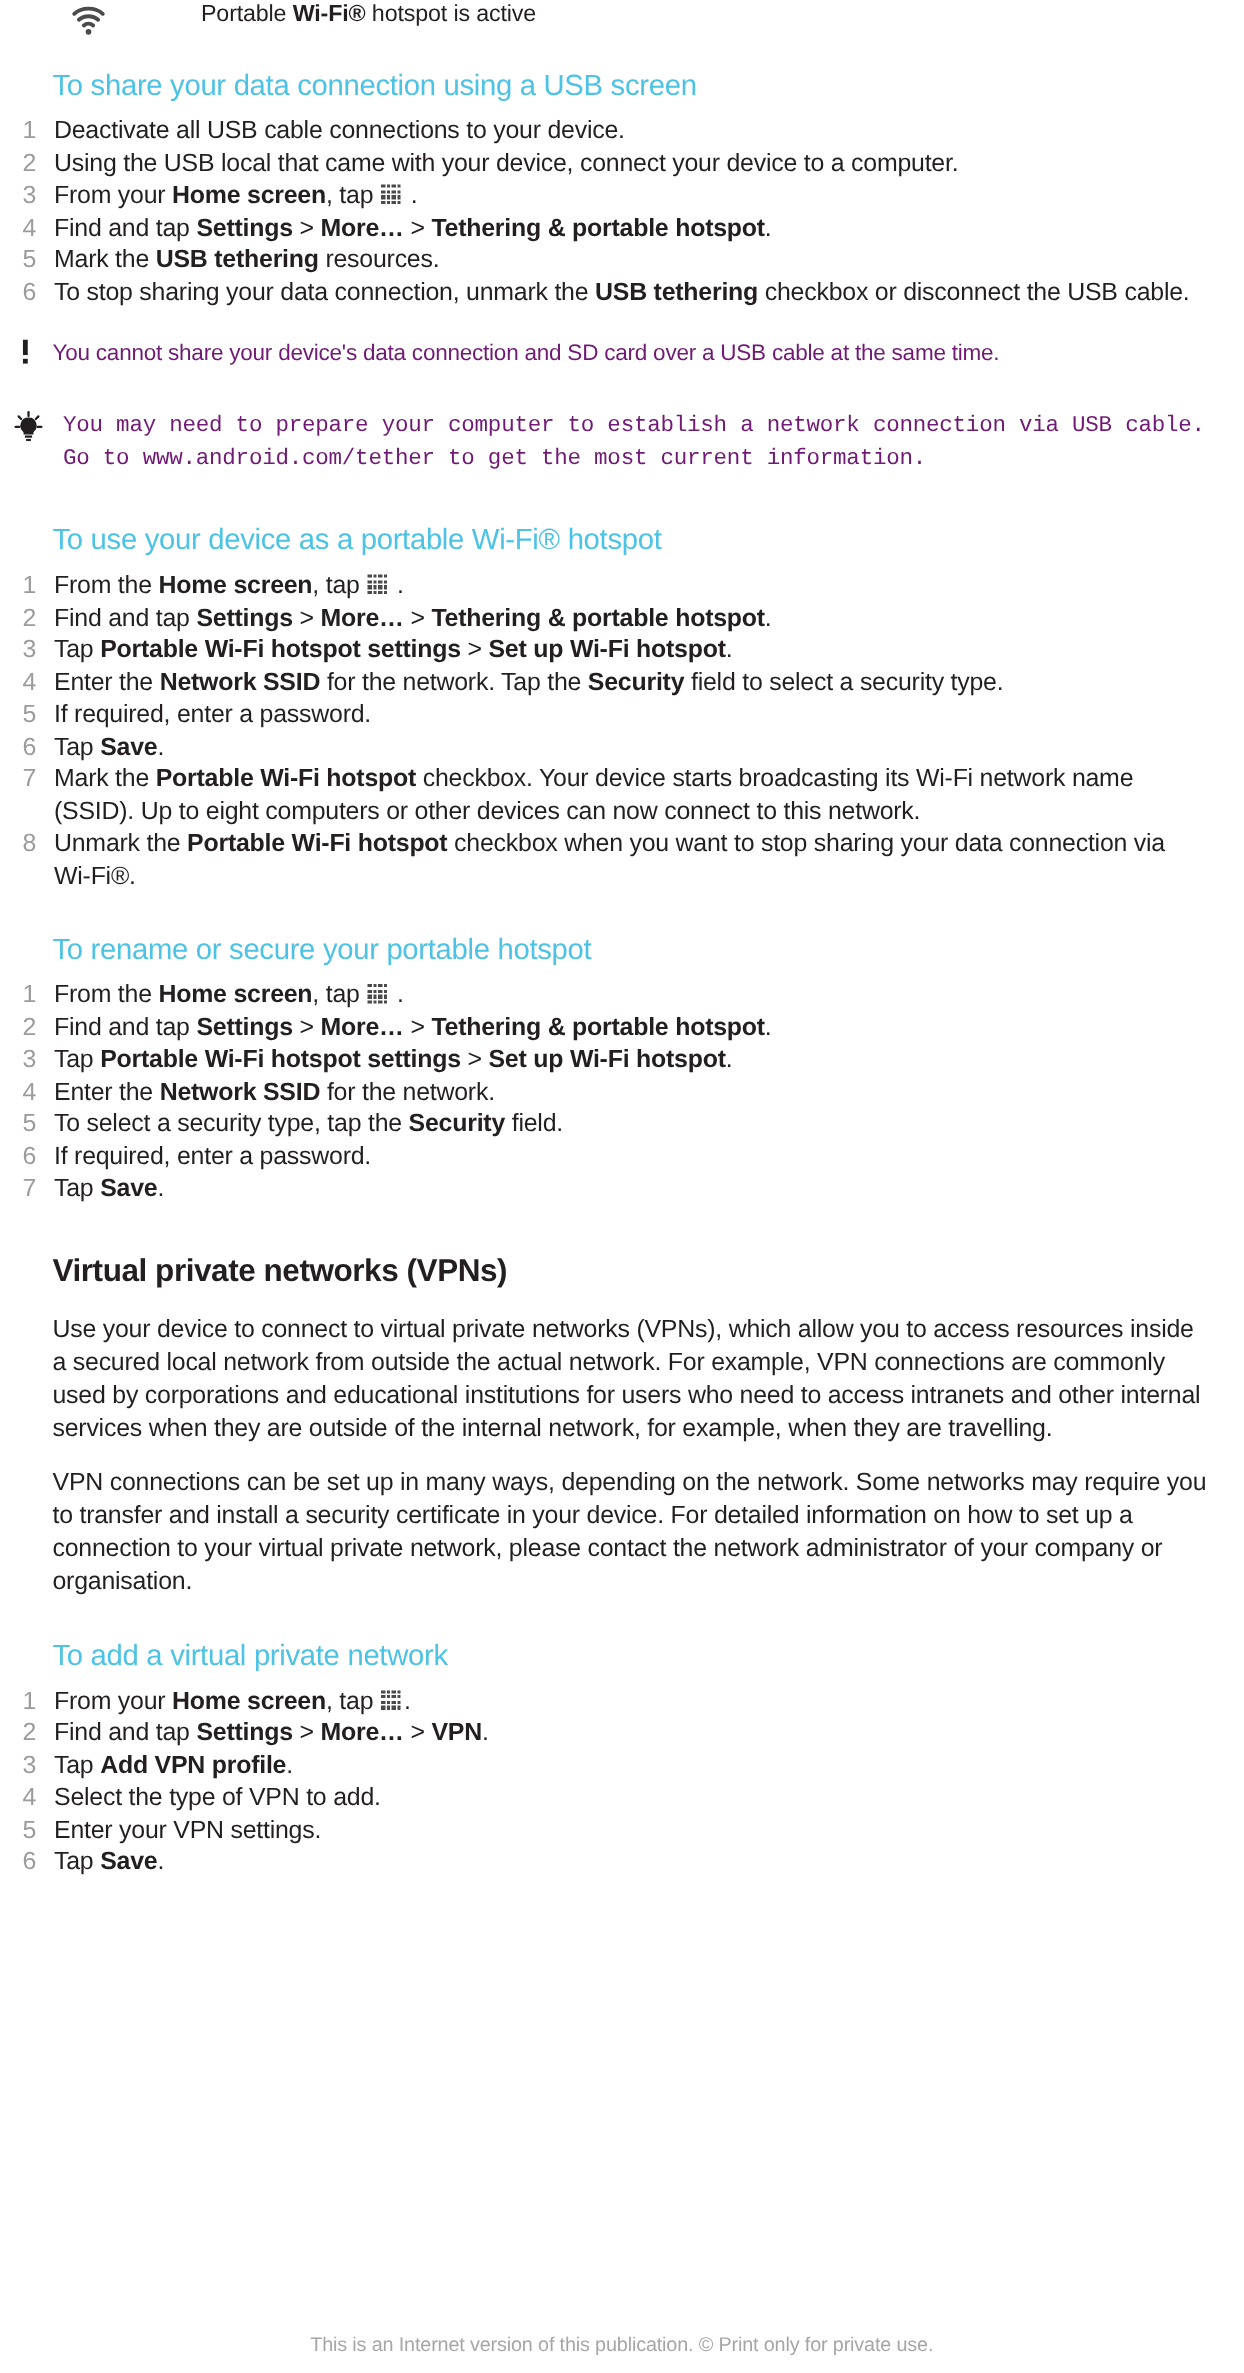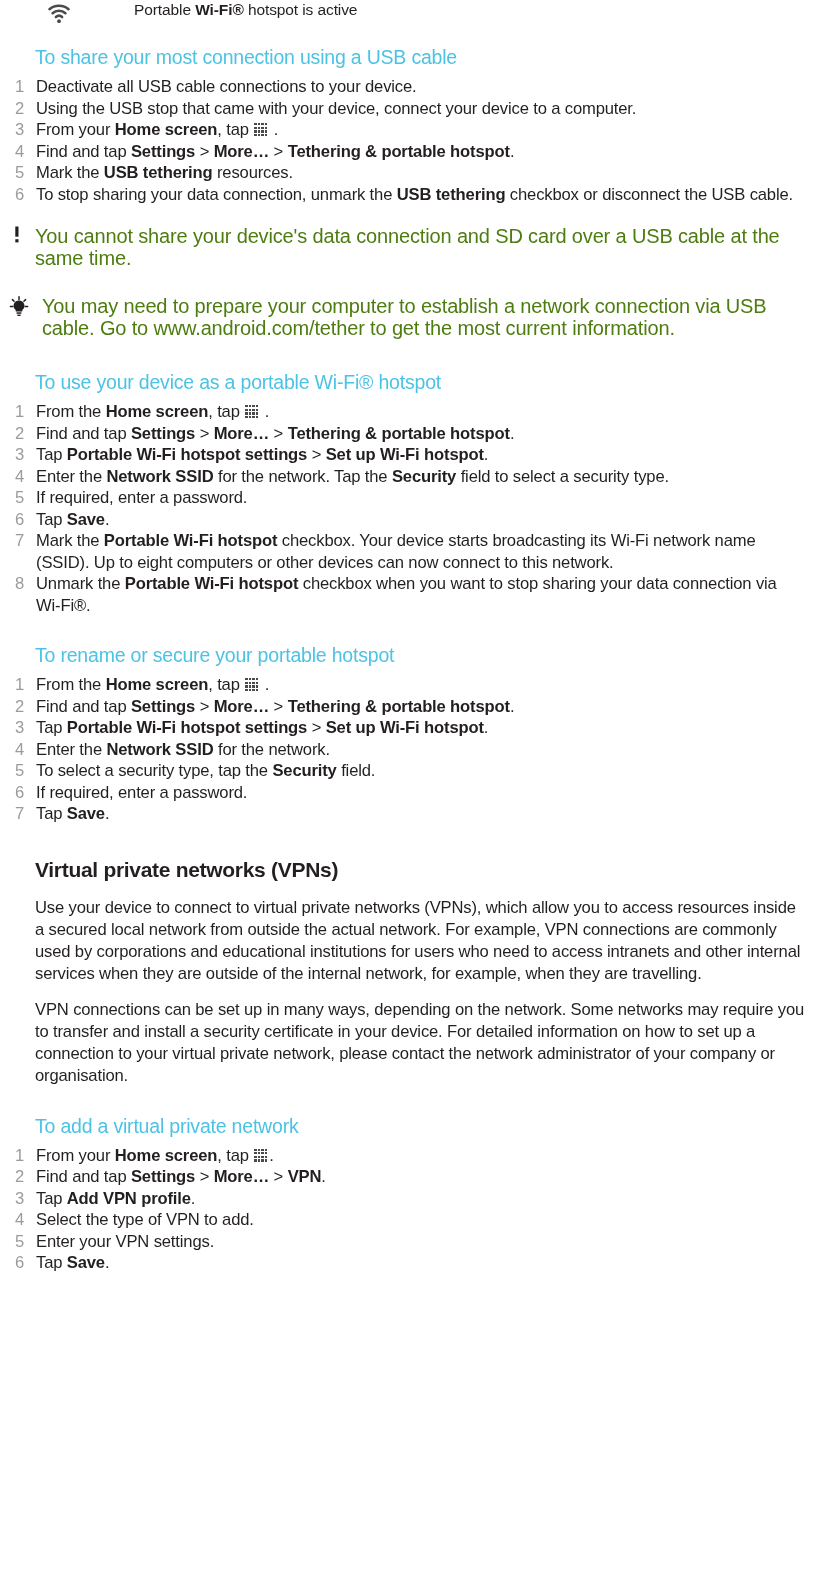--- a/index.html
+++ b/index.html
@@ -114,33 +114,33 @@
     font-size: 16.6px;
     line-height: 22px;
     color: #231f20;
     letter-spacing: -0.15px;
   }
 
   
   .note, .tip {
     position: relative;
     padding: 0 30px 0 35px;
-    font-size: 20px;
+    font-size: 15px;
     line-height: 22px;
     letter-spacing: -0.15px;
-    color: #4d7c0f;
+    color: #701a75;
   }
   .note .note-icon {
     position: absolute;
     left: 10px;
     top: 1px;
     width: 14px;
     height: 18px;
   }
-  .tip { padding-left: 42px; padding-right: 8px; }
+  .tip { padding-left: 42px; padding-right: 8px; font-family: Liberation Mono, monospace; }
   .tip .tip-icon {
     position: absolute;
     left: 8px;
     top: 1px;
     width: 22px;
     height: 22px;
   }
 
   
   .grid-icon {
@@ -202,25 +202,25 @@
           <path d="M9.9 16.0 C11.7 14.4, 14.3 14.4, 16.1 16.0" stroke-width="2.6"></path>
         </g>
         <circle cx="13" cy="20.2" r="1.9" fill="#4a4a4a"></circle>
       </svg>
     </span>
     <span class="hdr-title"><span>Portable </span><b>Wi-Fi®</b><span> hotspot is active</span></span>
   </div>
 
   <div class="content">
 
-    <h2 class="sect-heading">To share your most connection using a USB cable</h2>
+    <h2 class="sect-heading">To share your data connection using a USB screen</h2>
     <div class="spacer-6"></div>
     <ol class="steps" id="steps-usb">
         <li><span>Deactivate all USB cable connections to your device.</span></li>
-        <li><span>Using the USB stop that came with your device, connect your device to a computer.</span></li>
+        <li><span>Using the USB local that came with your device, connect your device to a computer.</span></li>
         <li><span>From your </span><b>Home screen</b><span>, tap </span><span class="grid-icon"><i style="left: 0px; top: 0px;"></i><i style="left: 3.6px; top: 0px;"></i><i style="left: 7.2px; top: 0px;"></i><i style="left: 10.8px; top: 0px;"></i><i style="left: 0px; top: 3.6px;"></i><i style="left: 3.6px; top: 3.6px;"></i><i style="left: 7.2px; top: 3.6px;"></i><i style="left: 10.8px; top: 3.6px;"></i><i style="left: 0px; top: 7.2px;"></i><i style="left: 3.6px; top: 7.2px;"></i><i style="left: 7.2px; top: 7.2px;"></i><i style="left: 10.8px; top: 7.2px;"></i><i style="left: 0px; top: 10.8px;"></i><i style="left: 3.6px; top: 10.8px;"></i><i style="left: 7.2px; top: 10.8px;"></i><i style="left: 10.8px; top: 10.8px;"></i></span><span> .</span></li>
         <li><span>Find and tap </span><b>Settings</b><span> &gt; </span><b>More…</b><span> &gt; </span><b>Tethering &amp; portable hotspot</b><span>.</span></li>
         <li><span>Mark the </span><b>USB tethering</b><span> resources.</span></li>
         <li><span>To stop sharing your data connection, unmark the </span><b>USB tethering</b><span> checkbox or disconnect the USB cable.</span></li>
       </ol>
 
     <div class="spacer-20"></div>
     <div class="note">
       <span class="note-icon">
         <svg viewBox="0 0 14 18" width="14" height="18" aria-hidden="true">
@@ -295,14 +295,15 @@
         <li><span>From your </span><b>Home screen</b><span>, tap </span><span class="grid-icon"><i style="left: 0px; top: 0px;"></i><i style="left: 3.6px; top: 0px;"></i><i style="left: 7.2px; top: 0px;"></i><i style="left: 10.8px; top: 0px;"></i><i style="left: 0px; top: 3.6px;"></i><i style="left: 3.6px; top: 3.6px;"></i><i style="left: 7.2px; top: 3.6px;"></i><i style="left: 10.8px; top: 3.6px;"></i><i style="left: 0px; top: 7.2px;"></i><i style="left: 3.6px; top: 7.2px;"></i><i style="left: 7.2px; top: 7.2px;"></i><i style="left: 10.8px; top: 7.2px;"></i><i style="left: 0px; top: 10.8px;"></i><i style="left: 3.6px; top: 10.8px;"></i><i style="left: 7.2px; top: 10.8px;"></i><i style="left: 10.8px; top: 10.8px;"></i></span><span>.</span></li>
         <li><span>Find and tap </span><b>Settings</b><span> &gt; </span><b>More…</b><span> &gt; </span><b>VPN</b><span>.</span></li>
         <li><span>Tap </span><b>Add VPN profile</b><span>.</span></li>
         <li><span>Select the type of VPN to add.</span></li>
         <li><span>Enter your VPN settings.</span></li>
         <li><span>Tap </span><b>Save</b><span>.</span></li>
       </ol>
 
   </div>
 
+  <div class="footer-note">This is an Internet version of this publication. © Print only for private use.</div>
 
 </div>
 
 </body></html>

